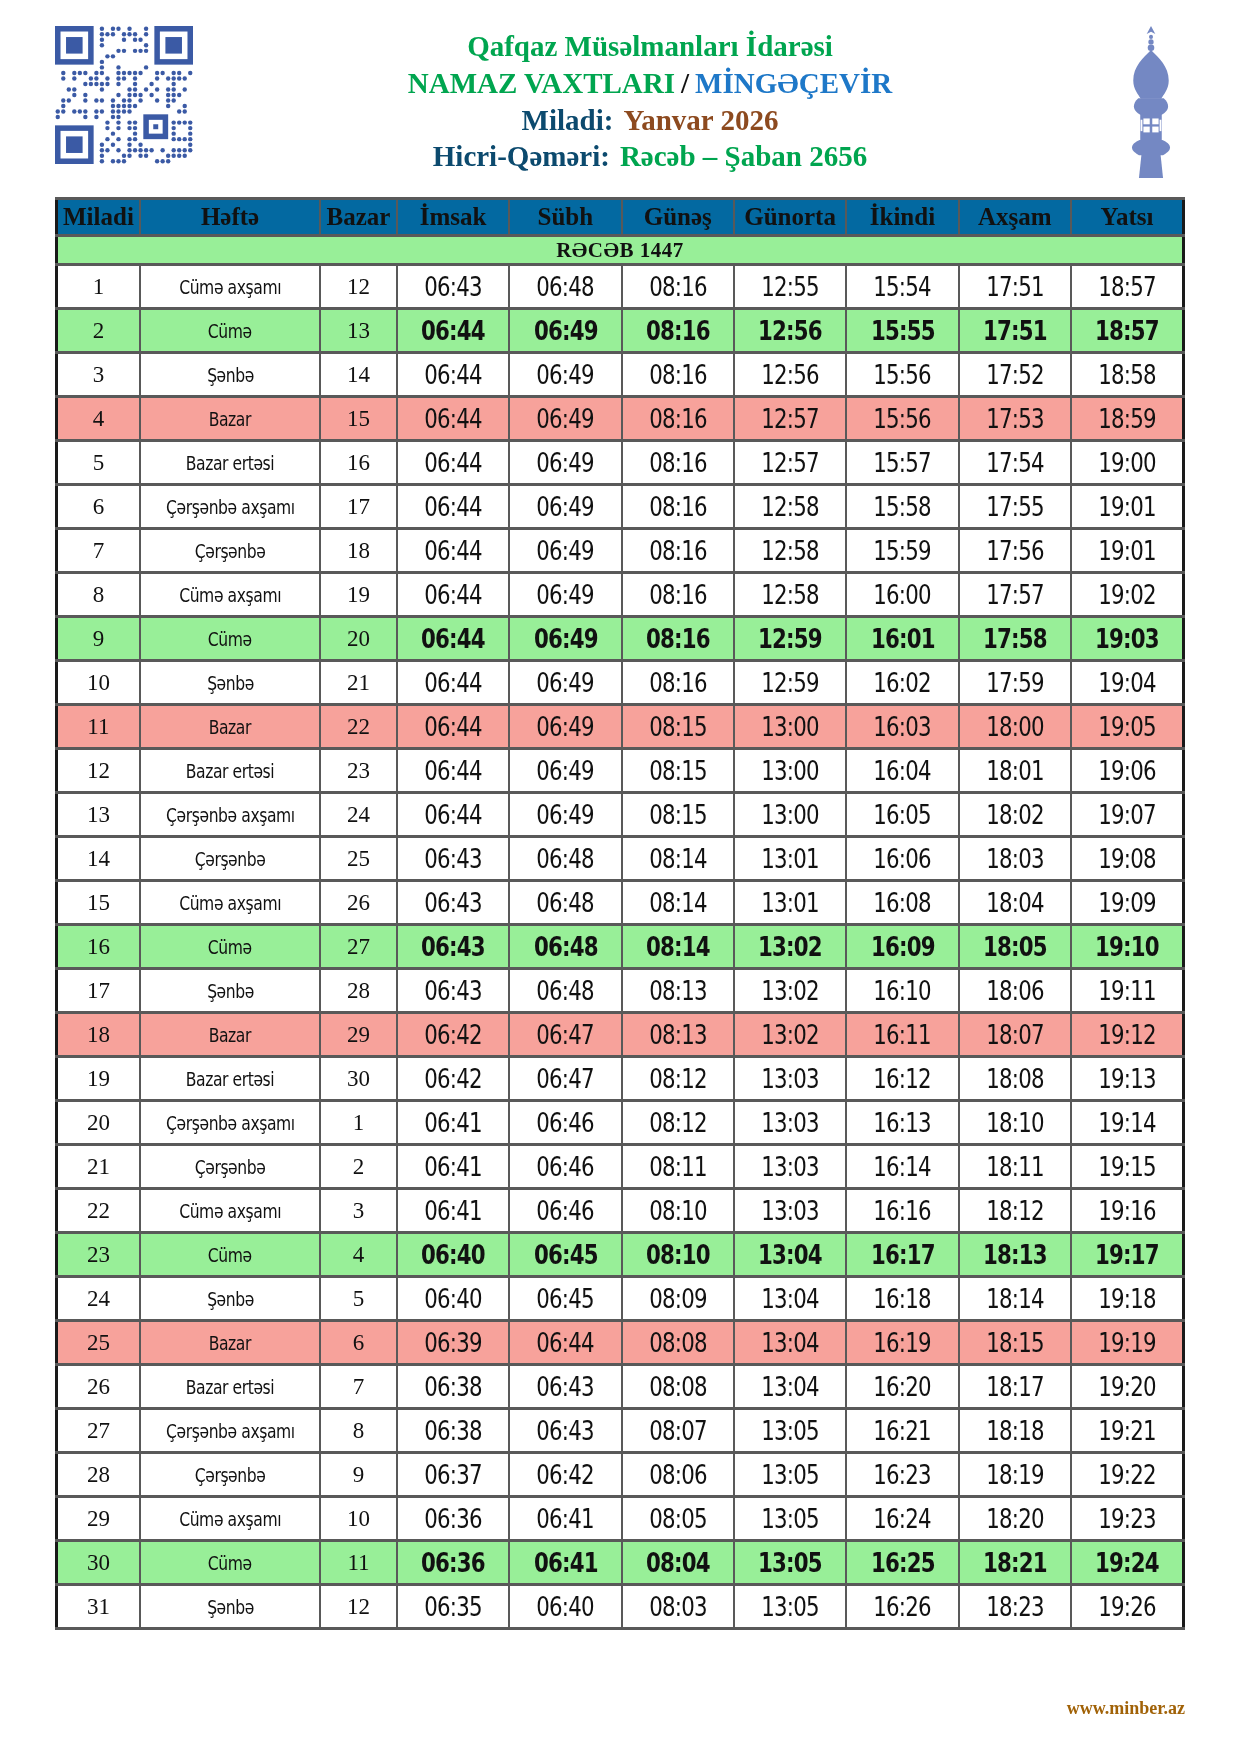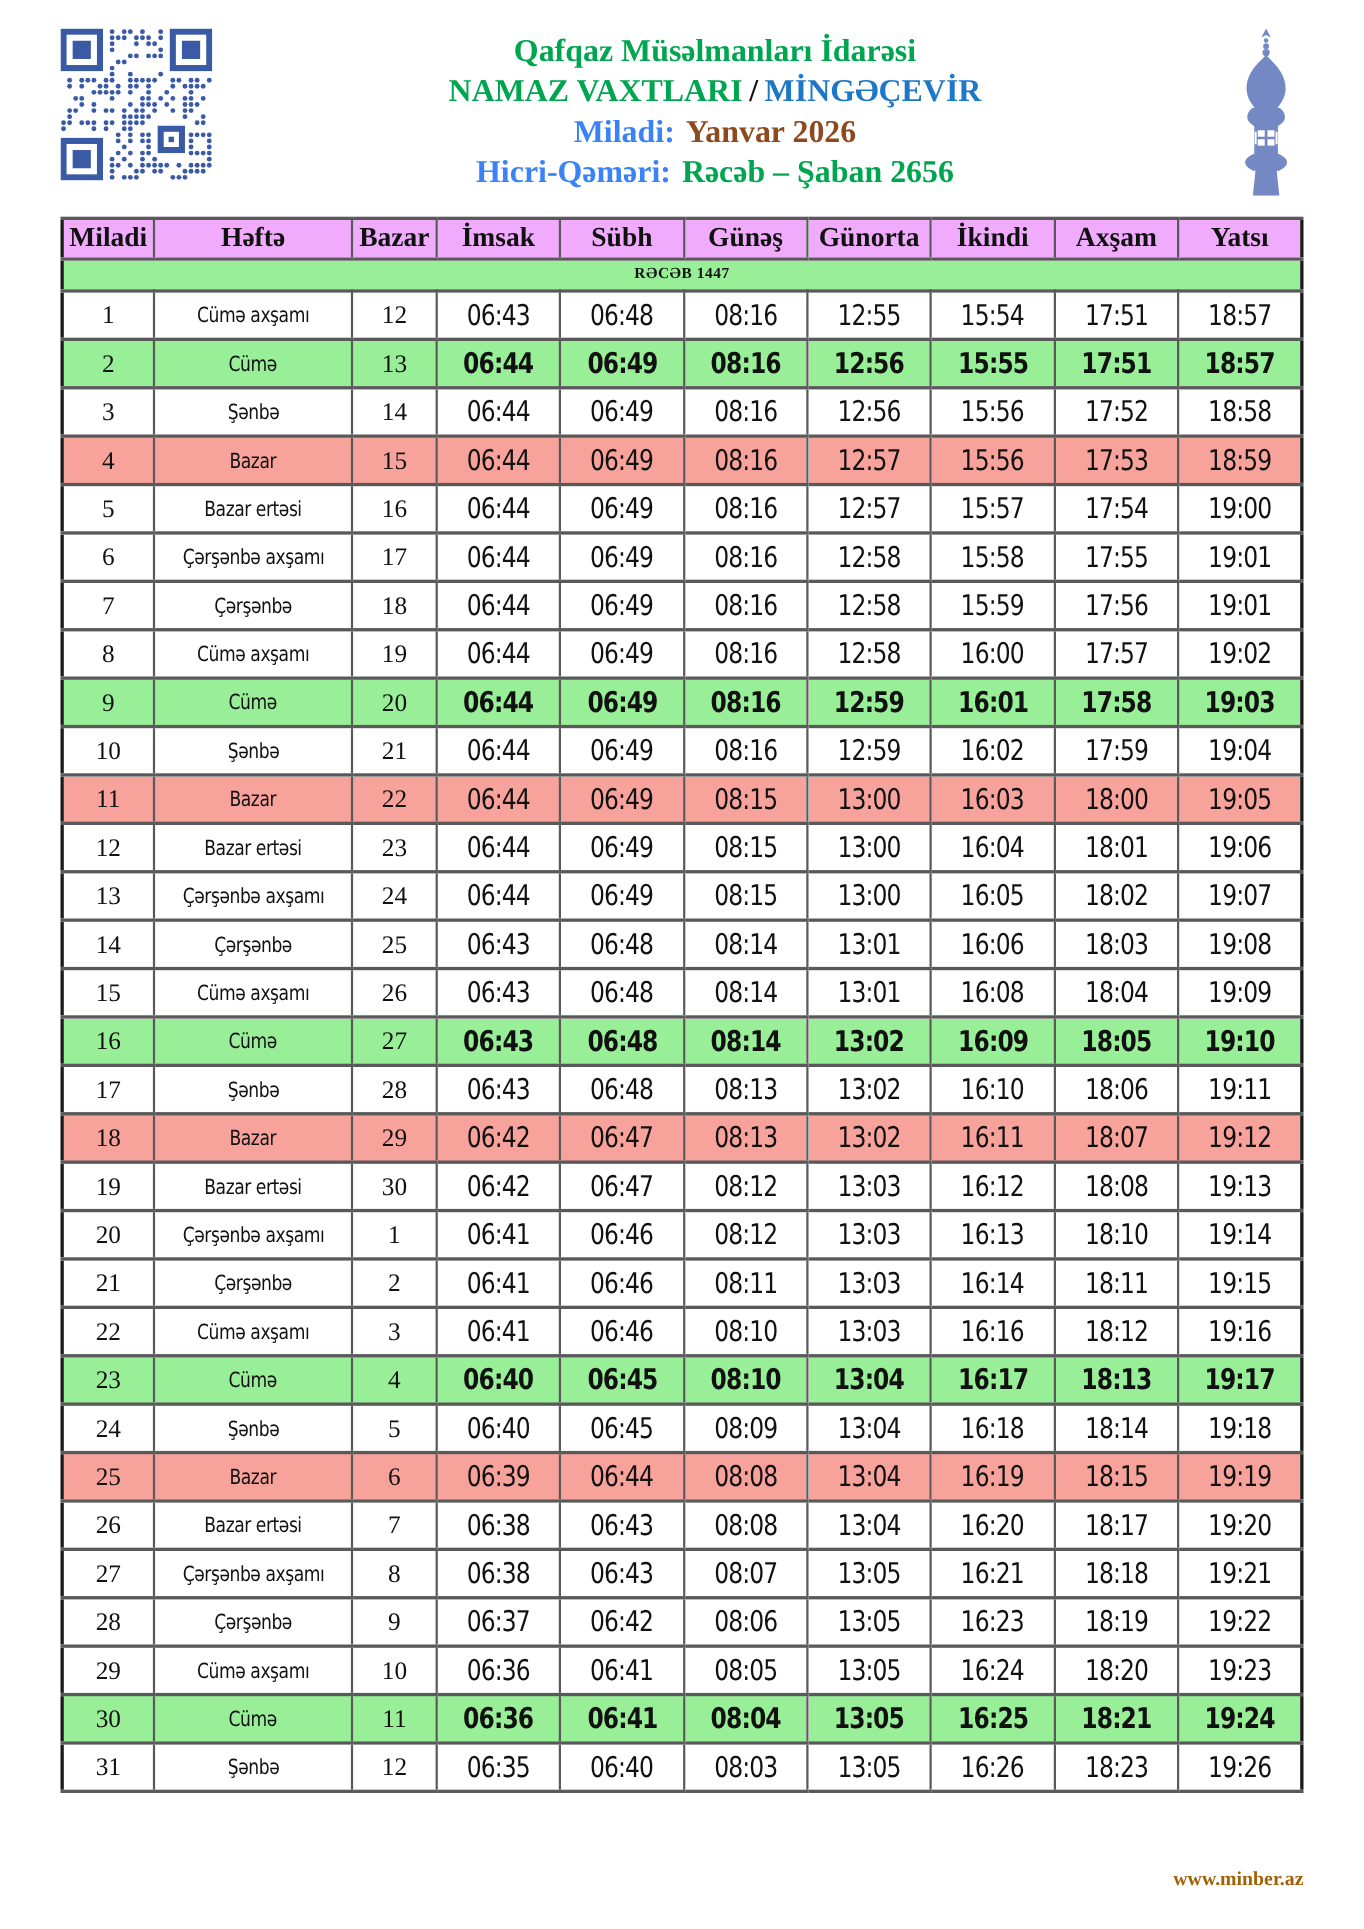--- a/index.html
+++ b/index.html
@@ -12,38 +12,38 @@
   .top { position:relative; height:196px; }
   .qr { position:absolute; left:55px; top:26px; width:138px; height:138px; }
   .minaret { position:absolute; right:50px; top:26px; width:78px; height:152px; }
   .titles { position:absolute; left:200px; right:140px; top:30px; text-align:center; }
   .t1 { font-size:29px; font-weight:bold; color:#00a54f; line-height:1.15; }
   .t2 { font-size:29px; font-weight:bold; line-height:1.15; margin-top:4px; }
   .t3, .t4 { font-size:29px; font-weight:bold; line-height:1.15; margin-top:3px; }
   .green { color:#00a54f; }
   .blue  { color:#1e78c8; }
   .brown { color:#8d4a1f; }
-  .black { color:#3b82f6; }
+  .black { color:#0c4a6e; }
   .t2 .sep { color:#111; margin:0 6px; }
   .t3 span + span, .t4 span + span { margin-left:10px; }
 
   
   table.pt {
     position:absolute; left:55px; top:197px; width:1130px;
     border-collapse:collapse; table-layout:fixed;
     border:3px solid #1a1a1a;
   }
   table.pt th, table.pt td {
     border:2px solid #595959; border-top-width:3px; border-bottom-width:3px;
     text-align:center; vertical-align:middle; padding:0; color:#111;
     overflow:hidden; white-space:nowrap;
   }
-  table.pt th { height:34px; font-size:25px; font-weight:bold; background:#f0abfc;
+  table.pt th { height:34px; font-size:25px; font-weight:bold; background:#0369a1;
     font-family:"Liberation Serif", serif; }
-  tr.sect td { height:26px; background:#98ef98; font-weight:bold; font-size:14px;
+  tr.sect td { height:26px; background:#98ef98; font-weight:bold; font-size:21px;
     font-family:"Liberation Serif", serif; letter-spacing:.5px; }
   tr.day-row td { height:41px; background:#fff; }
   tr.day-row td.mil, tr.day-row td.hij {
     font-family:"Liberation Serif", serif; font-size:23px;
   }
   .cond {
     display:inline-block; transform:scaleX(.82); transform-origin:center;
     font-family:"DejaVu Sans", sans-serif;
   }
   td.dayname .cond { font-size:19px; letter-spacing:-.5px; }

